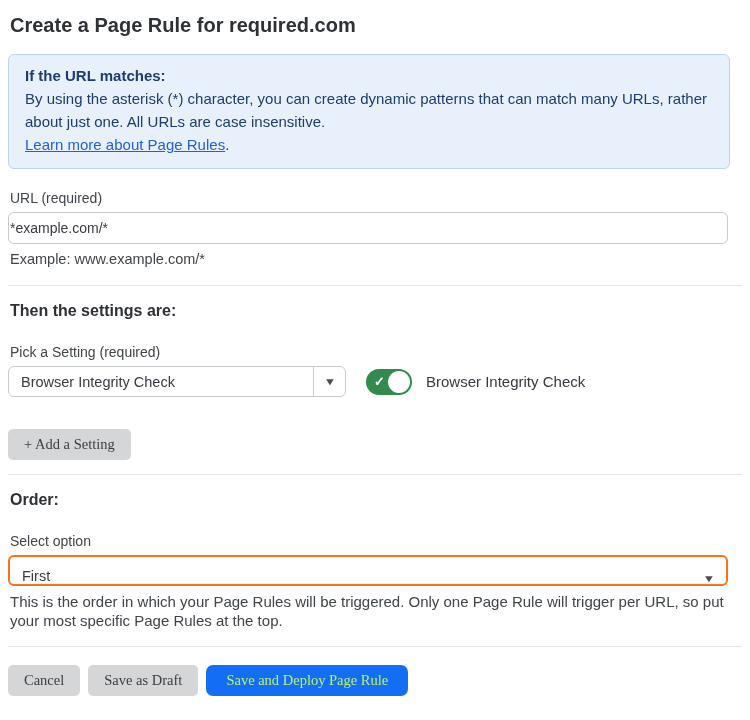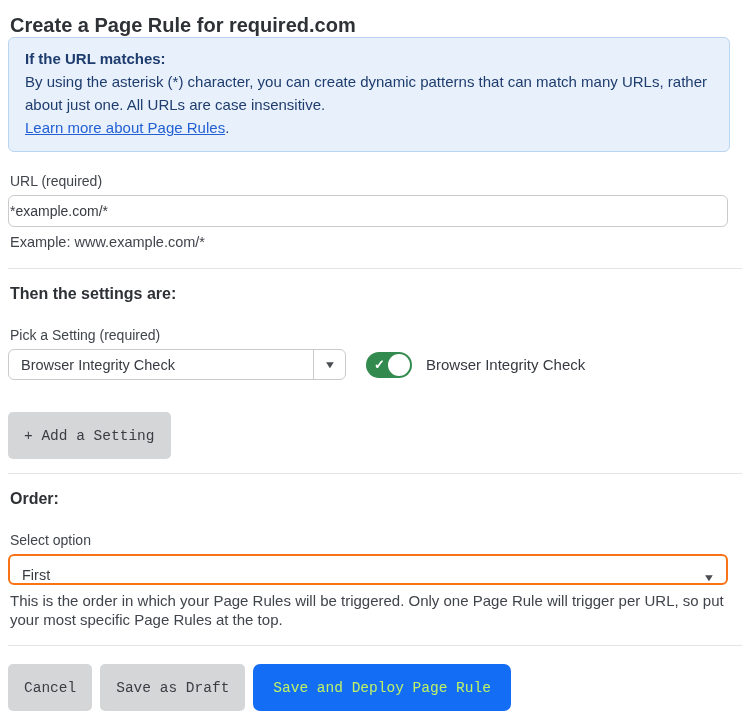--- a/index.html
+++ b/index.html
@@ -18,20 +18,21 @@
     margin: 0;
     font-size: 20px;
     line-height: 23px;
     font-weight: bold;
     color: #2e3135;
     padding-left: 2px;
   }
 
   
   .info-box {
+    margin-top: 17px;
     width: 722px;
     background: #e8f1fb;
     border: 1px solid #b9d5f1;
     border-radius: 6px;
     padding: 10px 16px 12px 16px;
     color: #1e3c6e;
     font-size: 15px;
   }
   .info-heading { font-weight: bold; line-height: 22px; }
   .info-body { line-height: 23px; }
@@ -165,23 +166,23 @@
   }
   .toggle-label {
     margin-left: 14px;
     font-size: 15px;
     color: #36393f;
   }
 
   .btn {
     border: none;
     border-radius: 5px;
-    font-family: Liberation Mono, monospace;
-    font-size: 14.5px;
-    height: 47px;
+    font-family: Liberation Serif, serif;
+    font-size: 14.5px;
+    height: 31px;
     padding: 0 16px;
     cursor: pointer;
     color: #3a3d42;
     background: #d5d6d8;
   }
   .btn.add-setting { margin-top: 32px; display: block; }
   .btn.primary {
     background: #146ef5;
     color: #bef264;
     padding: 0 20px;

